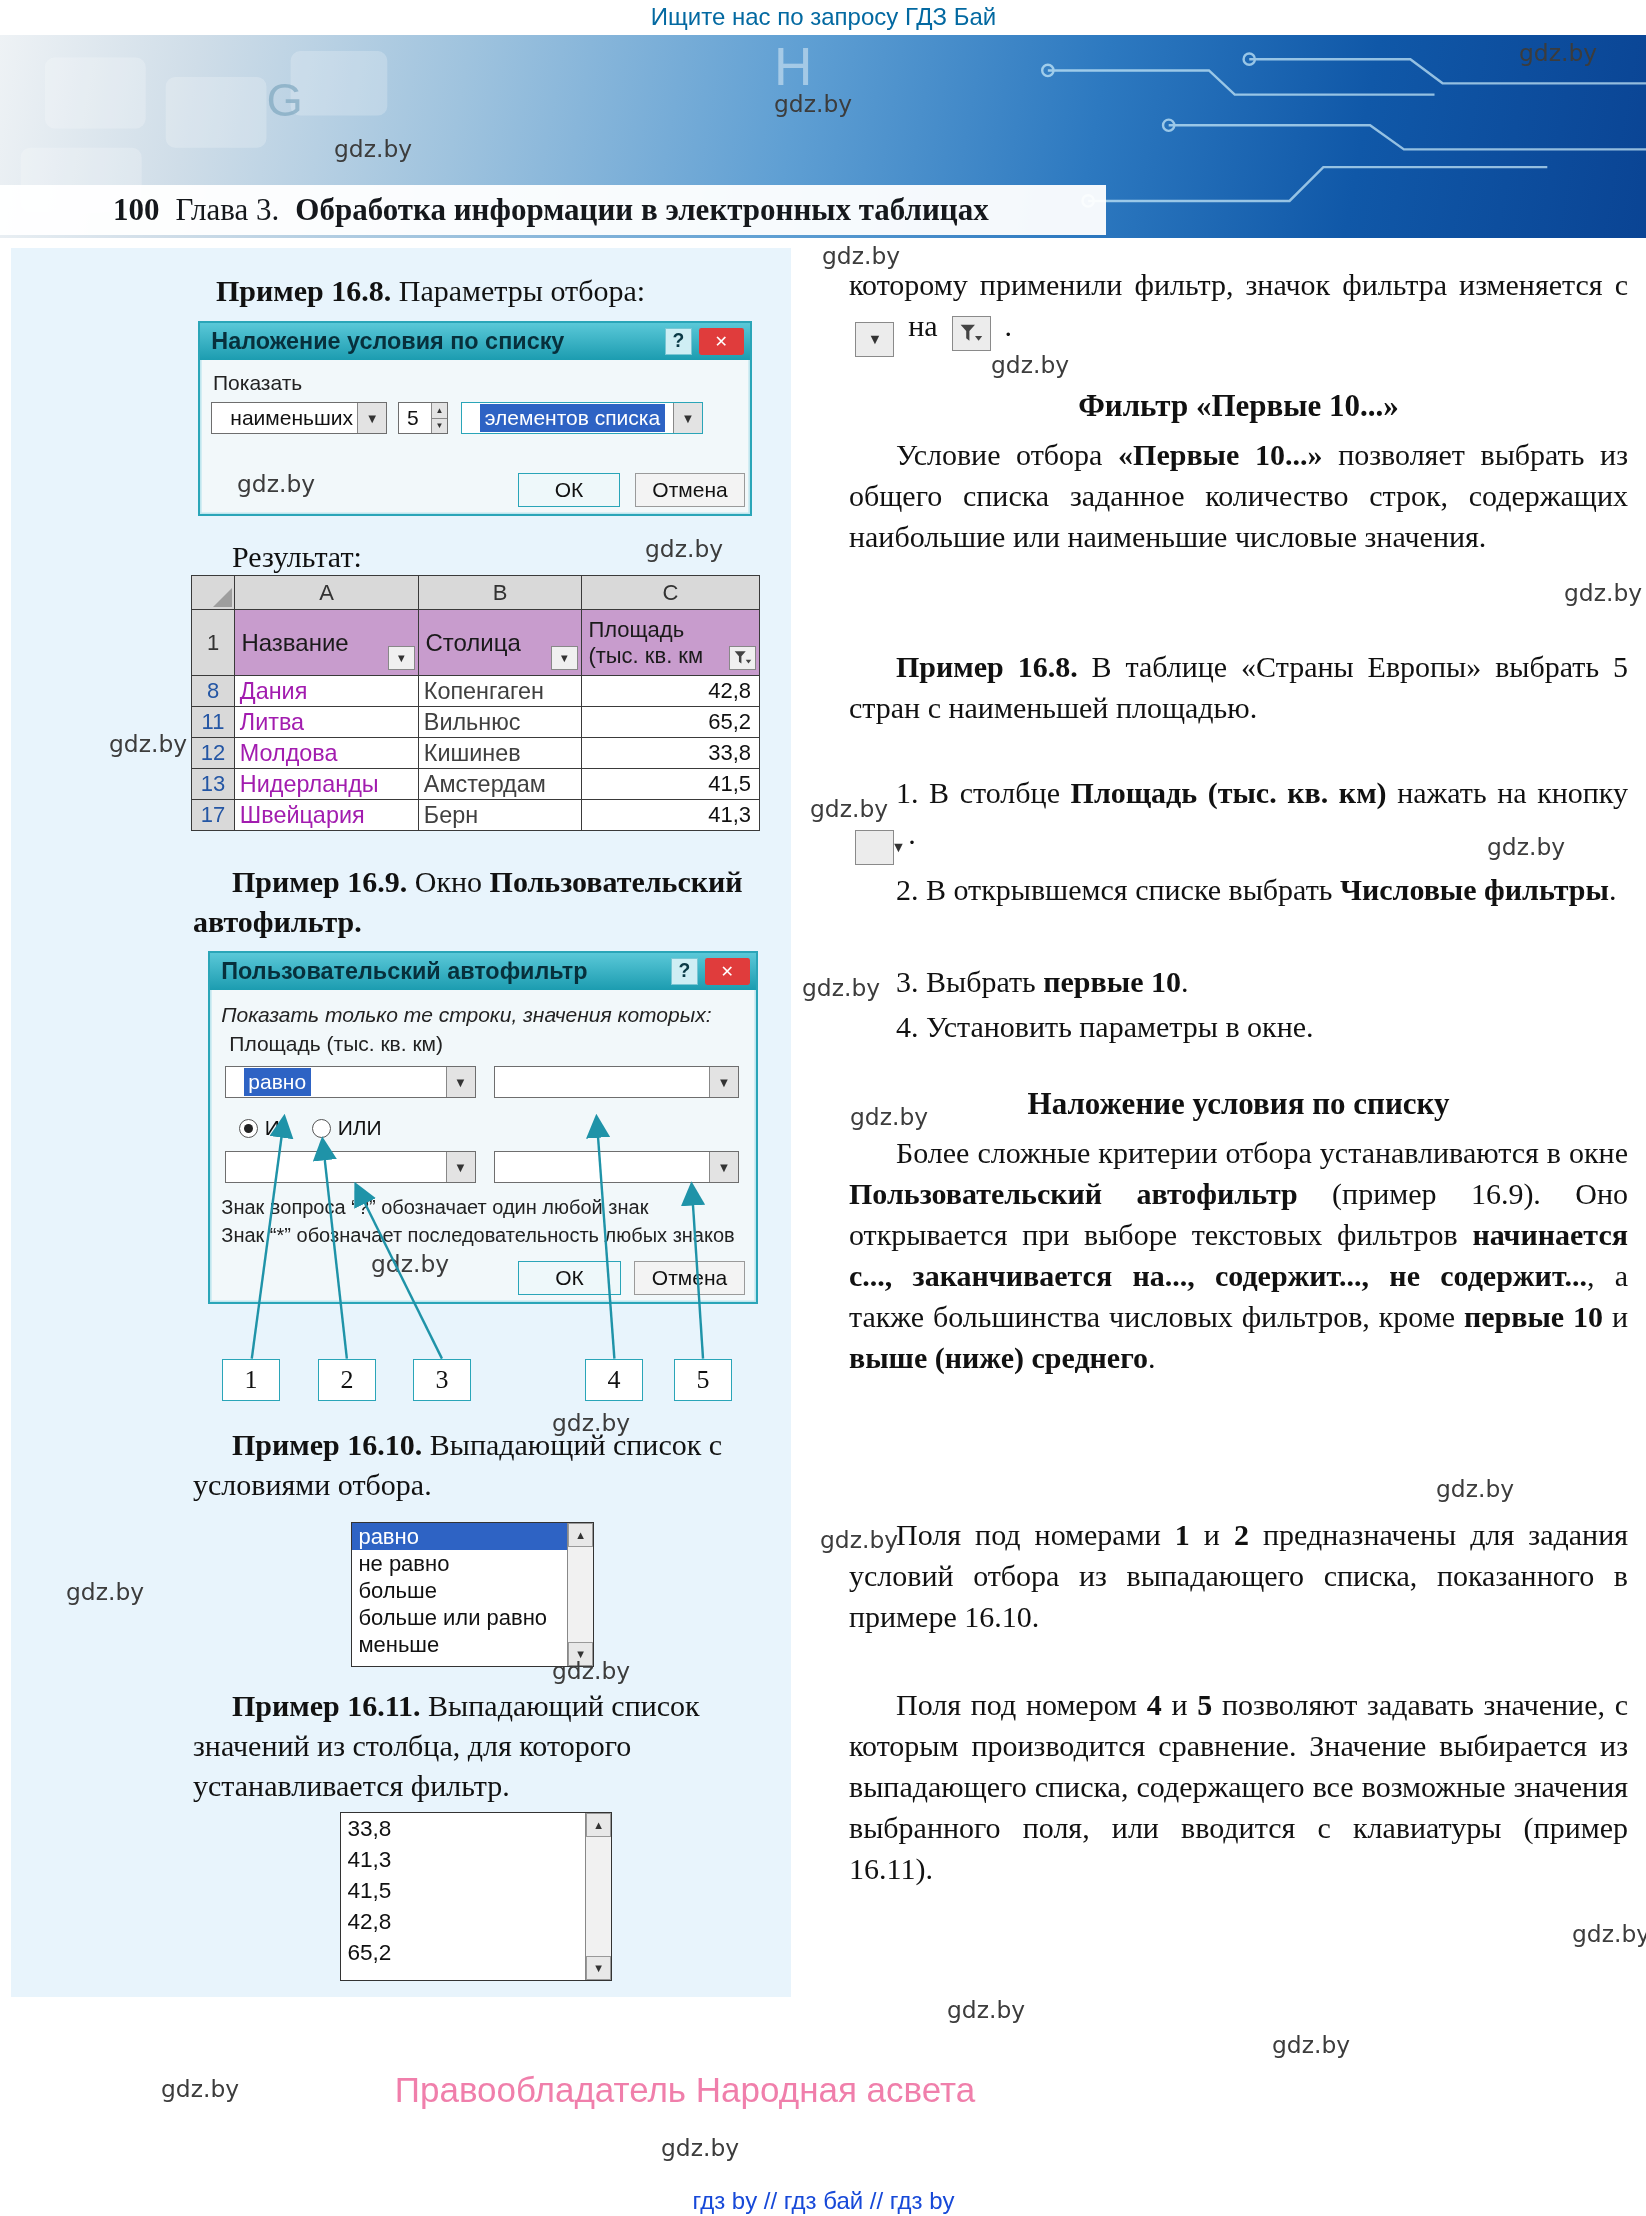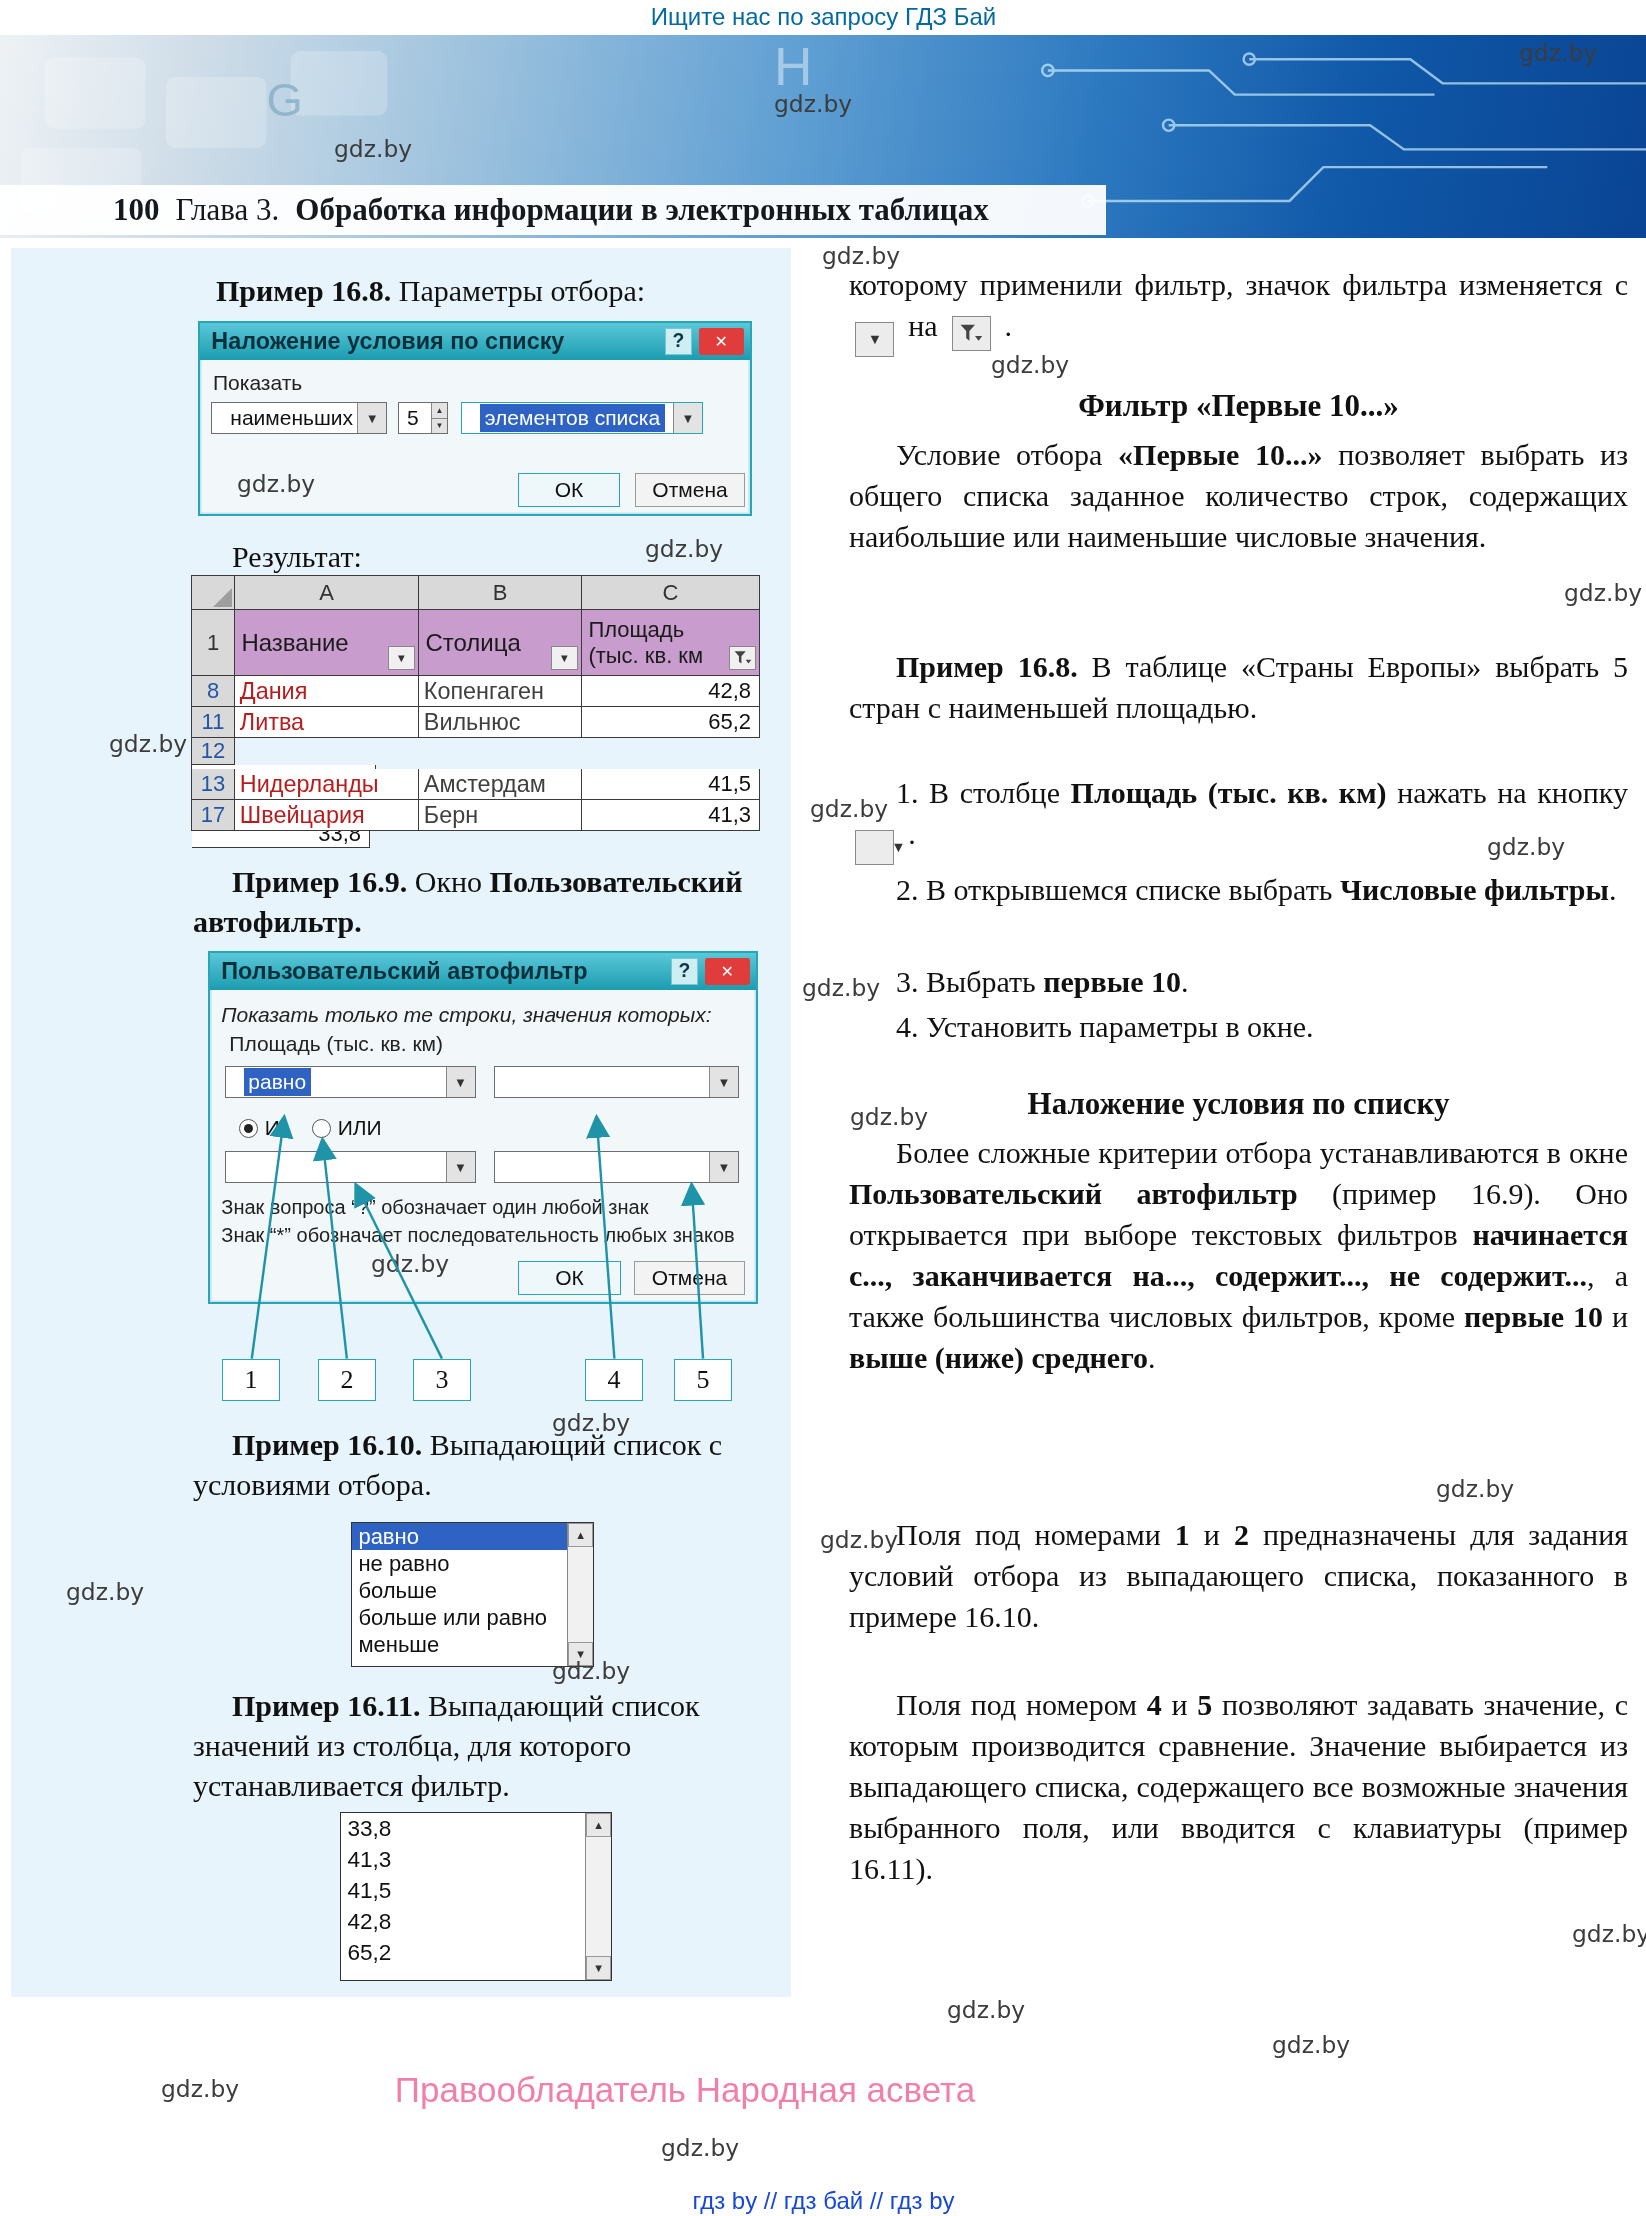--- a/index.html
+++ b/index.html
@@ -67,21 +67,21 @@
   
   #xltable { position:absolute; left:191px; top:575px; z-index:2;
     font-family:"Liberation Sans", sans-serif; border-left:1.6px solid #3a3a3a; border-top:1.6px solid #3a3a3a; }
   .xr { display:flex; }
   .xc { border-right:1.6px solid #3a3a3a; border-bottom:1.6px solid #3a3a3a; background:#fff;
     display:flex; align-items:center; position:relative; }
   .c0 { width:43px; } .c1 { width:184px; } .c2 { width:163px; } .c3 { width:178px; }
   .hgray { background:#d9d9d9; justify-content:center; font-size:22px; color:#333; }
   .purp { background:#c89ccd; font-size:24px; color:#1a1a1a; padding-left:6.4px; }
   .rownum { background:#d9d9d9; justify-content:center; font-size:22px; color:#2456a4; }
-  .cname { color:#b91c1c; font-size:23.4px; padding-left:4.8px; }
+  .cname { color:#a21caf; font-size:23.4px; padding-left:4.8px; }
   .ccap { color:#404040; font-size:23.4px; padding-left:4.8px; }
   .carea { color:#111; font-size:22px; justify-content:flex-end; padding-right:8px; }
   .fbtn { position:absolute; right:3.2px; bottom:4.8px; width:27px; height:24px; background:#f0f0f0;
     border:0.8px solid #888; font-size:11.3px; color:#333; display:flex; align-items:center; justify-content:center; }
   .tri { position:absolute; right:1.6px; bottom:1.6px; width:0; height:0;
     border-left:19.3px solid transparent; border-bottom:19.3px solid #9e9e9e; }
 
   
   .callout { position:absolute; width:58px; height:42px; border:1.6px solid #2aa5b8; background:#fff;
     display:flex; align-items:center; justify-content:center; font:26px "Liberation Serif", serif; z-index:4; }
@@ -219,21 +219,21 @@
     <div class="xc c1 cname">Дания</div>
     <div class="xc c2 ccap">Копенгаген</div>
     <div class="xc c3 carea">42,8</div>
   </div>
   <div class="xr" style="height:31px;">
     <div class="xc c0 rownum">11</div>
     <div class="xc c1 cname">Литва</div>
     <div class="xc c2 ccap">Вильнюс</div>
     <div class="xc c3 carea">65,2</div>
   </div>
-  <div class="xr" style="height:31px;flex-direction:column;">
+  <div class="xr" style="height:31px;">
     <div class="xc c0 rownum">12</div>
     <div class="xc c1 cname">Молдова</div>
     <div class="xc c2 ccap">Кишинев</div>
     <div class="xc c3 carea">33,8</div>
   </div>
   <div class="xr" style="height:31px;">
     <div class="xc c0 rownum">13</div>
     <div class="xc c1 cname">Нидерланды</div>
     <div class="xc c2 ccap">Амстердам</div>
     <div class="xc c3 carea">41,5</div>

